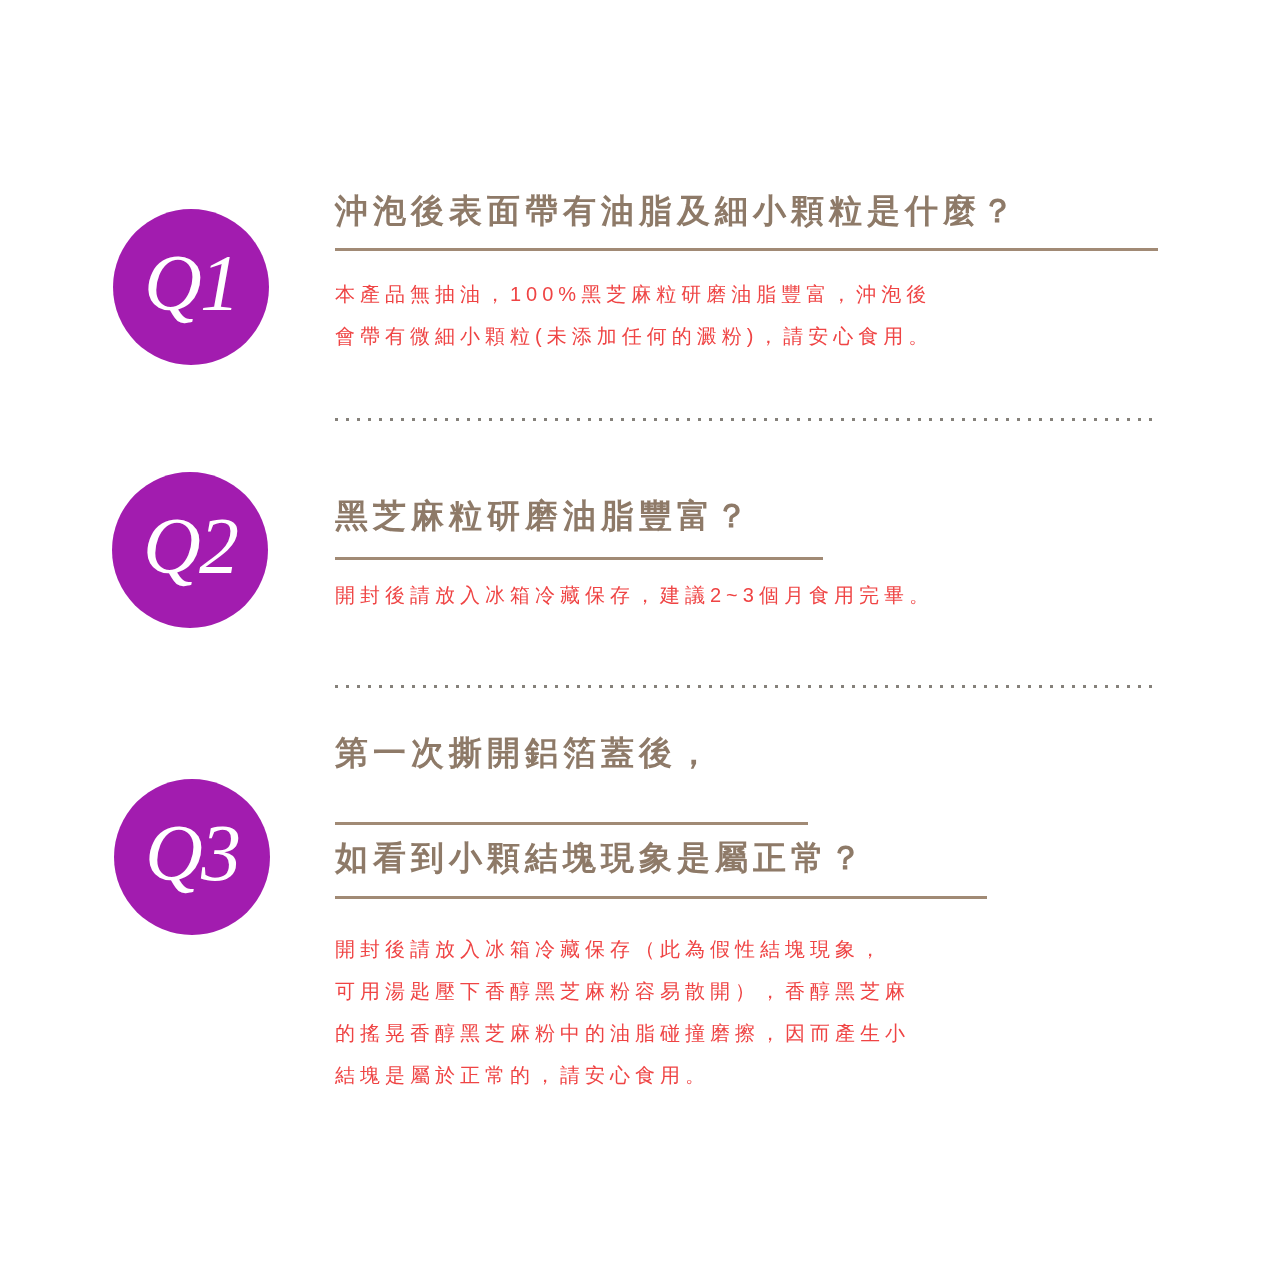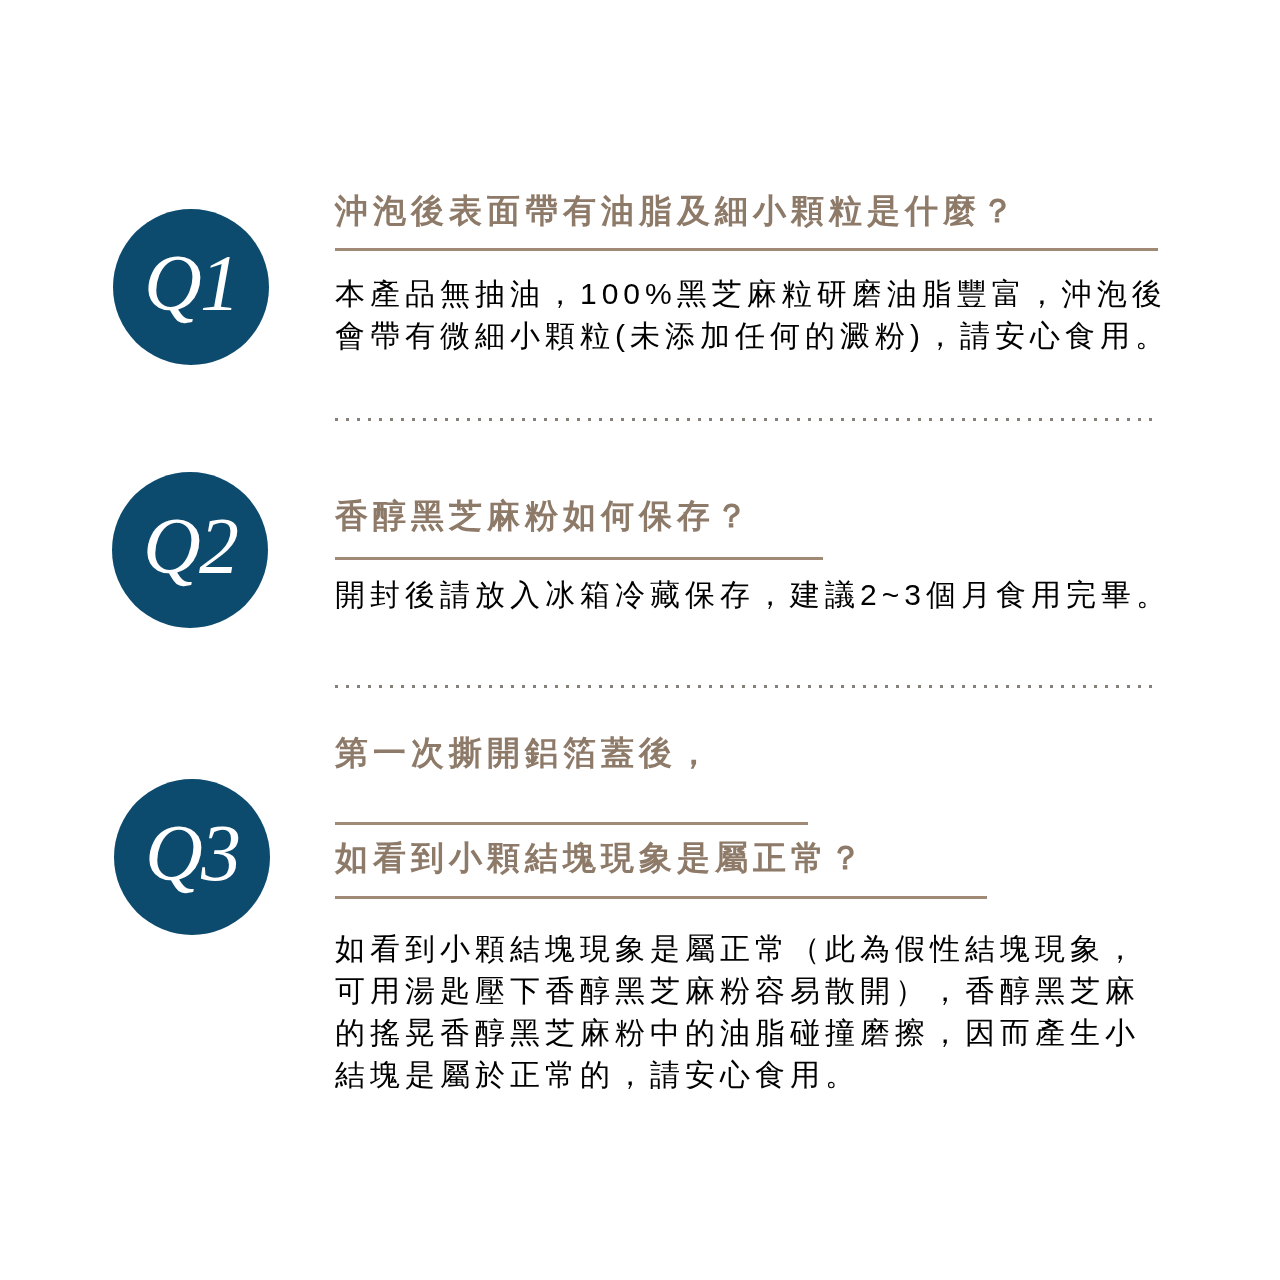--- a/index.html
+++ b/index.html
@@ -7,21 +7,21 @@
     position:relative;
     width:1280px;height:1280px;
     background:#ffffff;
     overflow:hidden;
     font-family:"Liberation Sans", sans-serif;
   }
   .badge{
     position:absolute;
     width:156px;height:156px;
     border-radius:50%;
-    background:#0c4a6e;
+    background:#a21caf;
     display:flex;align-items:center;justify-content:center;
   }
   .badge-label{
     font-family:"Liberation Serif", serif;
     font-style:italic;
     font-size:80px;
     line-height:1;
     color:#ffffff;
     padding-bottom:8px;
     letter-spacing:-2px;
@@ -36,22 +36,22 @@
     line-height:1.15;
     white-space:nowrap;
   }
   .rule{
     position:absolute;
     height:3px;
     background:#a18a75;
   }
   .answer{
     position:absolute;
-    color:#000000;
-    font-size:30px;
+    color:#ef4444;
+    font-size:20px;
     letter-spacing:5px;
     line-height:42px;
     white-space:nowrap;
   }
   .dotted-sep{
     position:absolute;
     height:3px;
     background-image:repeating-linear-gradient(
       to right,
       #85817a 0, #85817a 3px,
@@ -71,35 +71,35 @@
   <div class="answer" style="left:335px;top:273px;">
     <div>本產品無抽油，100%黑芝麻粒研磨油脂豐富，沖泡後</div>
     <div>會帶有微細小顆粒(未添加任何的澱粉)，請安心食用。</div>
   </div>
 
   <div class="dotted-sep" style="left:335px;top:418px;width:823px;"></div>
 
   <div class="badge" style="left:112px;top:472px;">
     <span class="badge-label">Q2</span>
   </div>
-  <h2 class="q-title" style="left:335px;top:497px;">香醇黑芝麻粉如何保存？</h2>
+  <h2 class="q-title" style="left:335px;top:497px;">黑芝麻粒研磨油脂豐富？</h2>
   <div class="rule" style="left:335px;top:557px;width:488px;"></div>
   <div class="answer" style="left:335px;top:574px;">
     <div>開封後請放入冰箱冷藏保存，建議2~3個月食用完畢。</div>
   </div>
 
   <div class="dotted-sep" style="left:335px;top:685px;width:823px;"></div>
 
   <div class="badge" style="left:114px;top:779px;">
     <span class="badge-label">Q3</span>
   </div>
   <h2 class="q-title" style="left:335px;top:734px;">第一次撕開鋁箔蓋後，</h2>
   <div class="rule" style="left:335px;top:822px;width:473px;"></div>
   <h2 class="q-title" style="left:335px;top:839px;">如看到小顆結塊現象是屬正常？</h2>
   <div class="rule" style="left:335px;top:896px;width:652px;"></div>
   <div class="answer" style="left:335px;top:928px;">
-    <div>如看到小顆結塊現象是屬正常（此為假性結塊現象，</div>
+    <div>開封後請放入冰箱冷藏保存（此為假性結塊現象，</div>
     <div>可用湯匙壓下香醇黑芝麻粉容易散開），香醇黑芝麻</div>
     <div>的搖晃香醇黑芝麻粉中的油脂碰撞磨擦，因而產生小</div>
     <div>結塊是屬於正常的，請安心食用。</div>
   </div>
 
 </div>
 
 </body></html>

